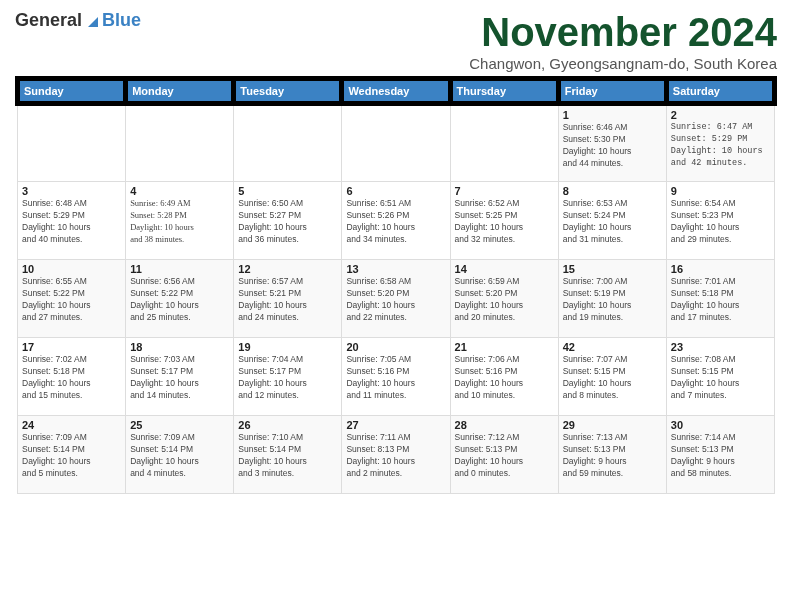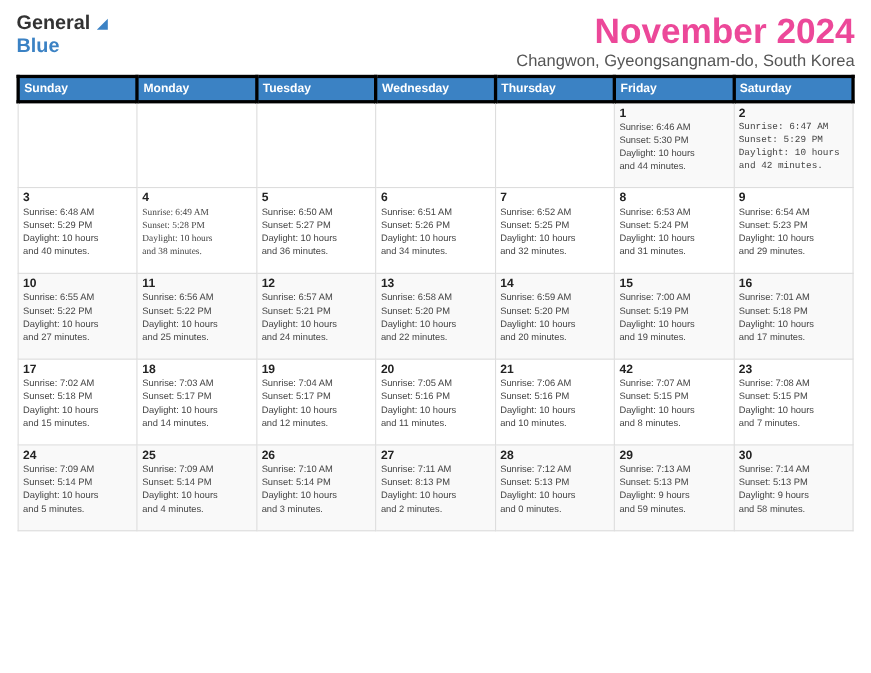--- a/index.html
+++ b/index.html
@@ -15,53 +15,52 @@
       padding: 10px 15px 5px 15px;
     }
     .header-area {
       display: flex;
       align-items: flex-start;
       justify-content: space-between;
       margin-bottom: 4px;
     }
     .logo {
       display: flex;
-      flex-direction: column;
-      align-items: flex-start;
+      align-items: center;
     }
     .logo-row {
       display: flex;
       align-items: center;
     }
     .title-area {
       text-align: right;
     }
     .month-title {
-      font-size: 32px;
+      font-size: 40px;
       font-weight: bold;
-      color: #ec4899;
+      color: #14532d;
     }
     .subtitle {
       font-size: 15px;
       color: #555;
       margin-left: 24px;
     }
     table {
       width: 100%;
       border-collapse: collapse;
       table-layout: fixed;
     }
     thead tr th {
       background-color: #3b82c4;
       color: white;
       font-size: 11px;
       font-weight: bold;
       padding: 4px 4px;
       text-align: left;
-      border: 3px solid #000000;
+      border: 5px solid #000000;
     }
     tbody tr td {
       border: 1px solid #ddd;
       vertical-align: top;
       padding: 3px 4px;
       font-size: 9px;
       color: #333;
       height: 78px;
       background: #fff;
     }

